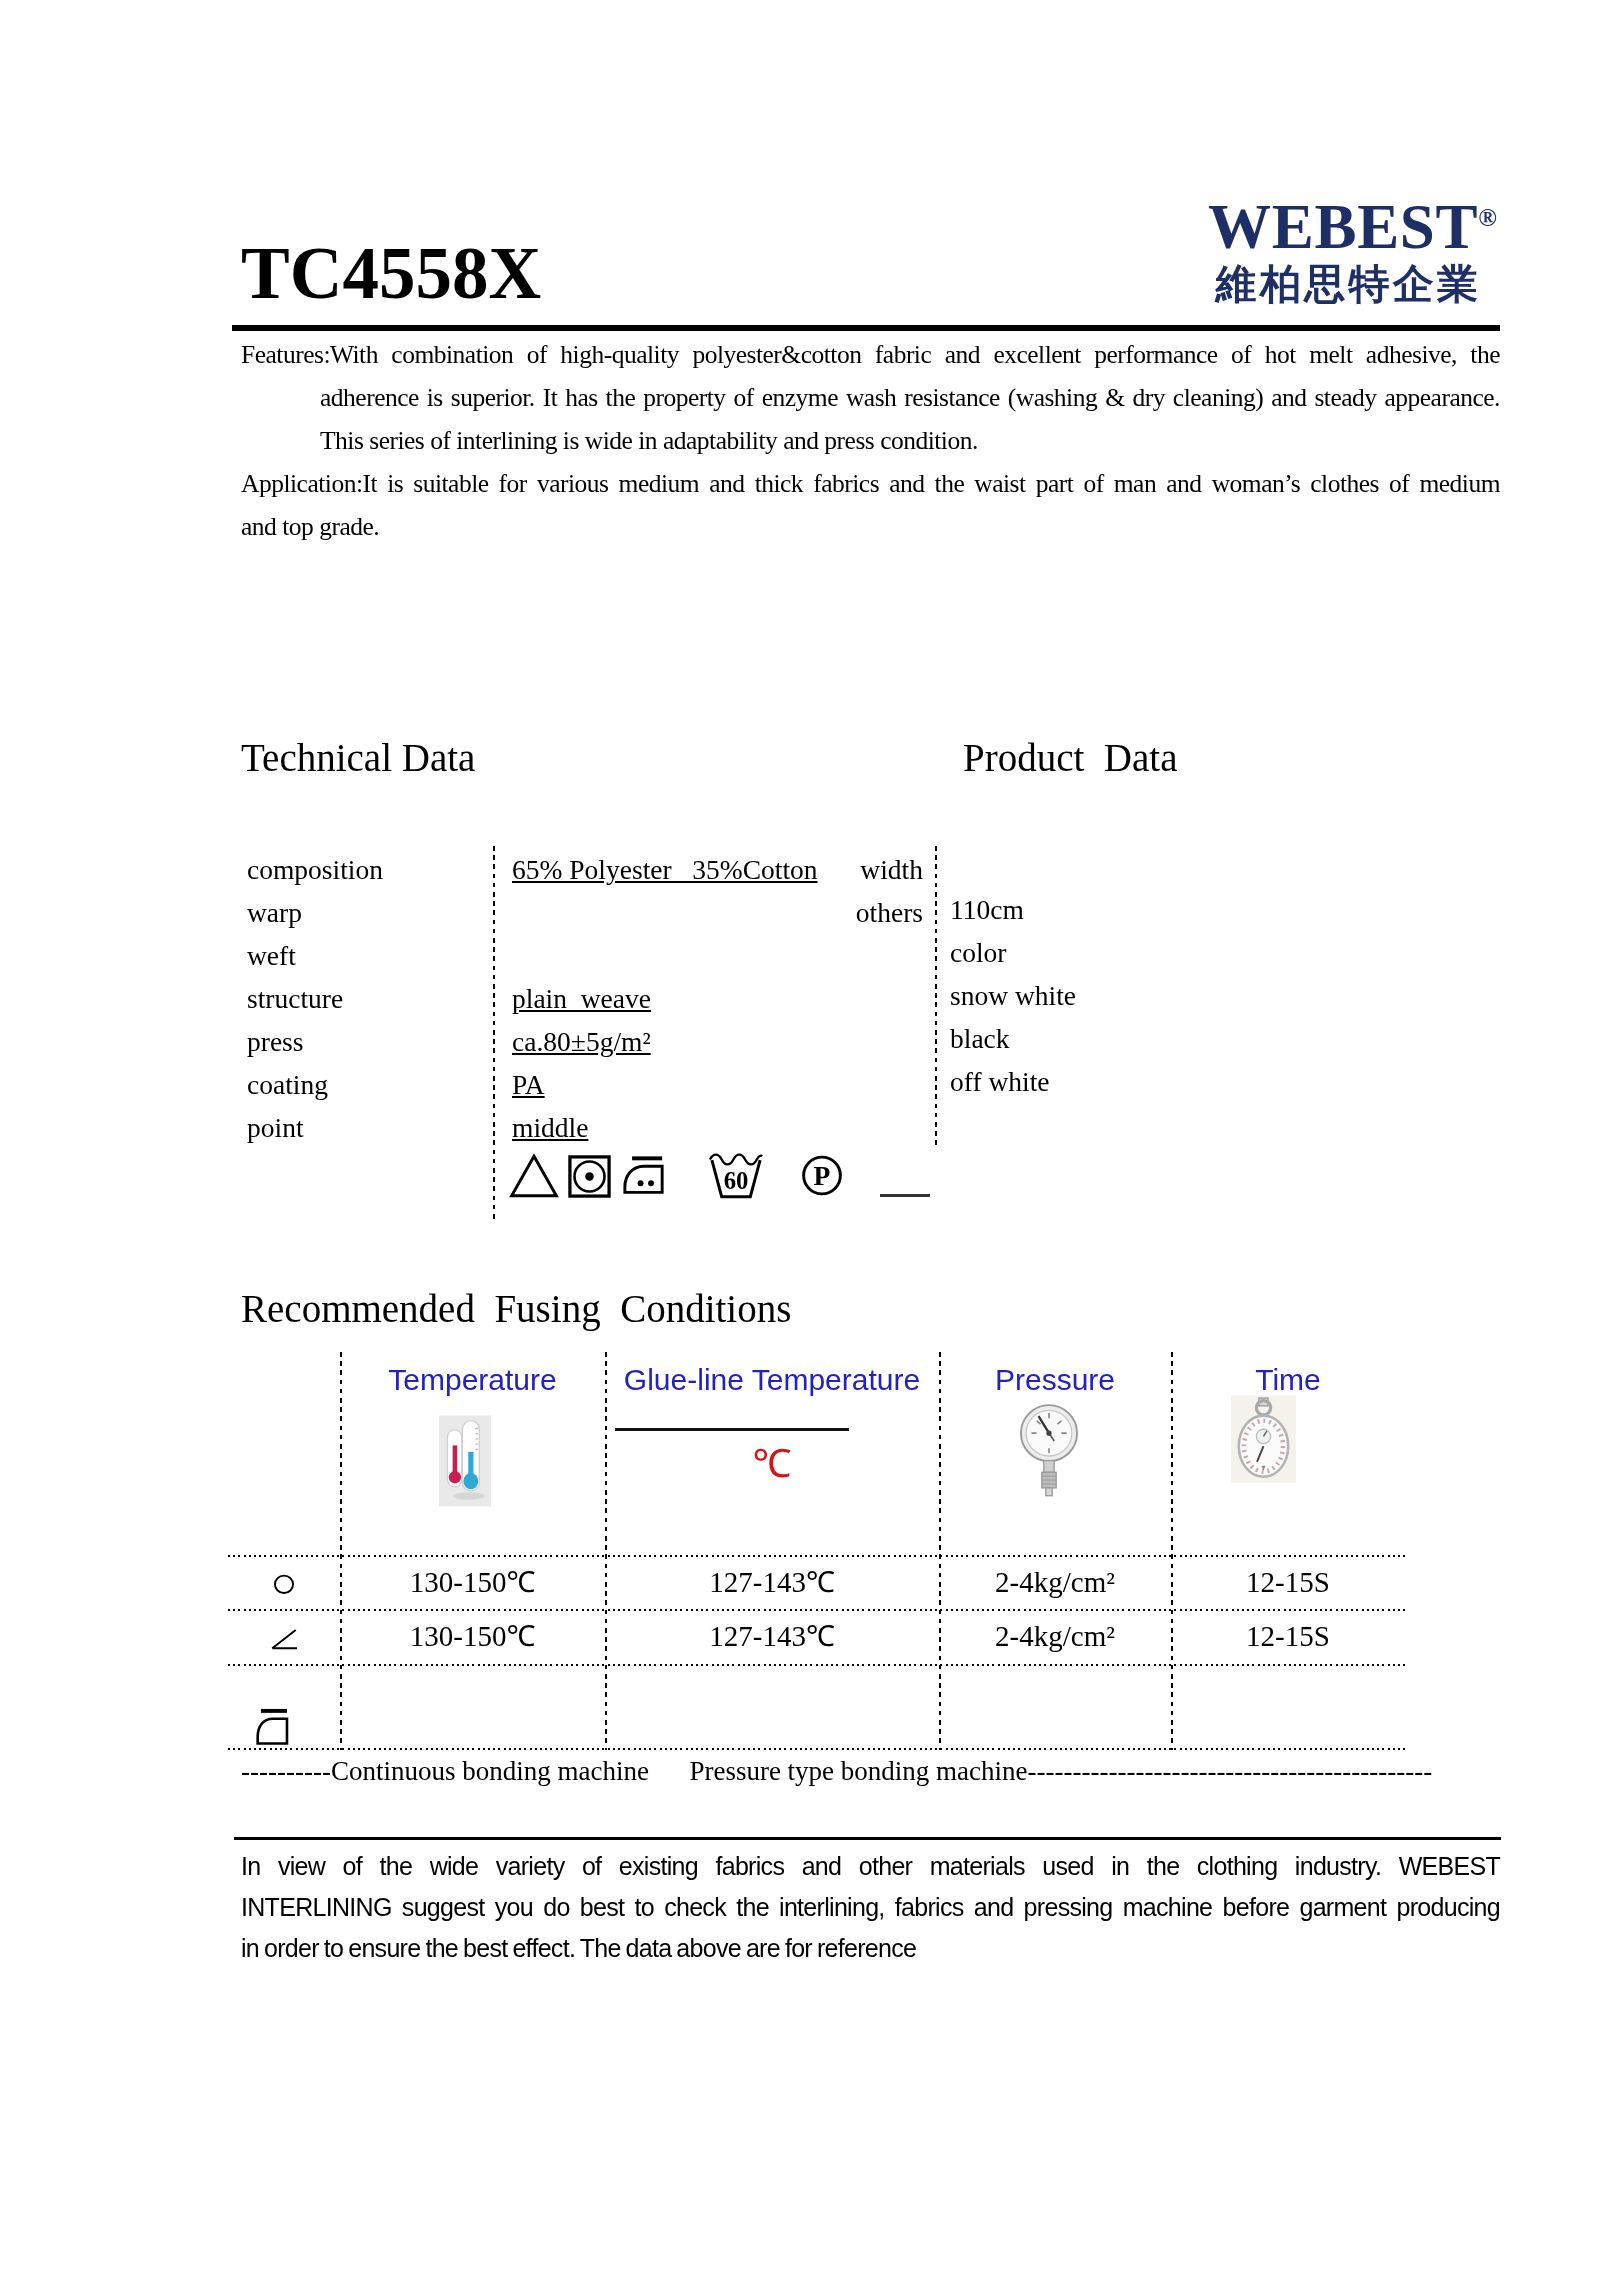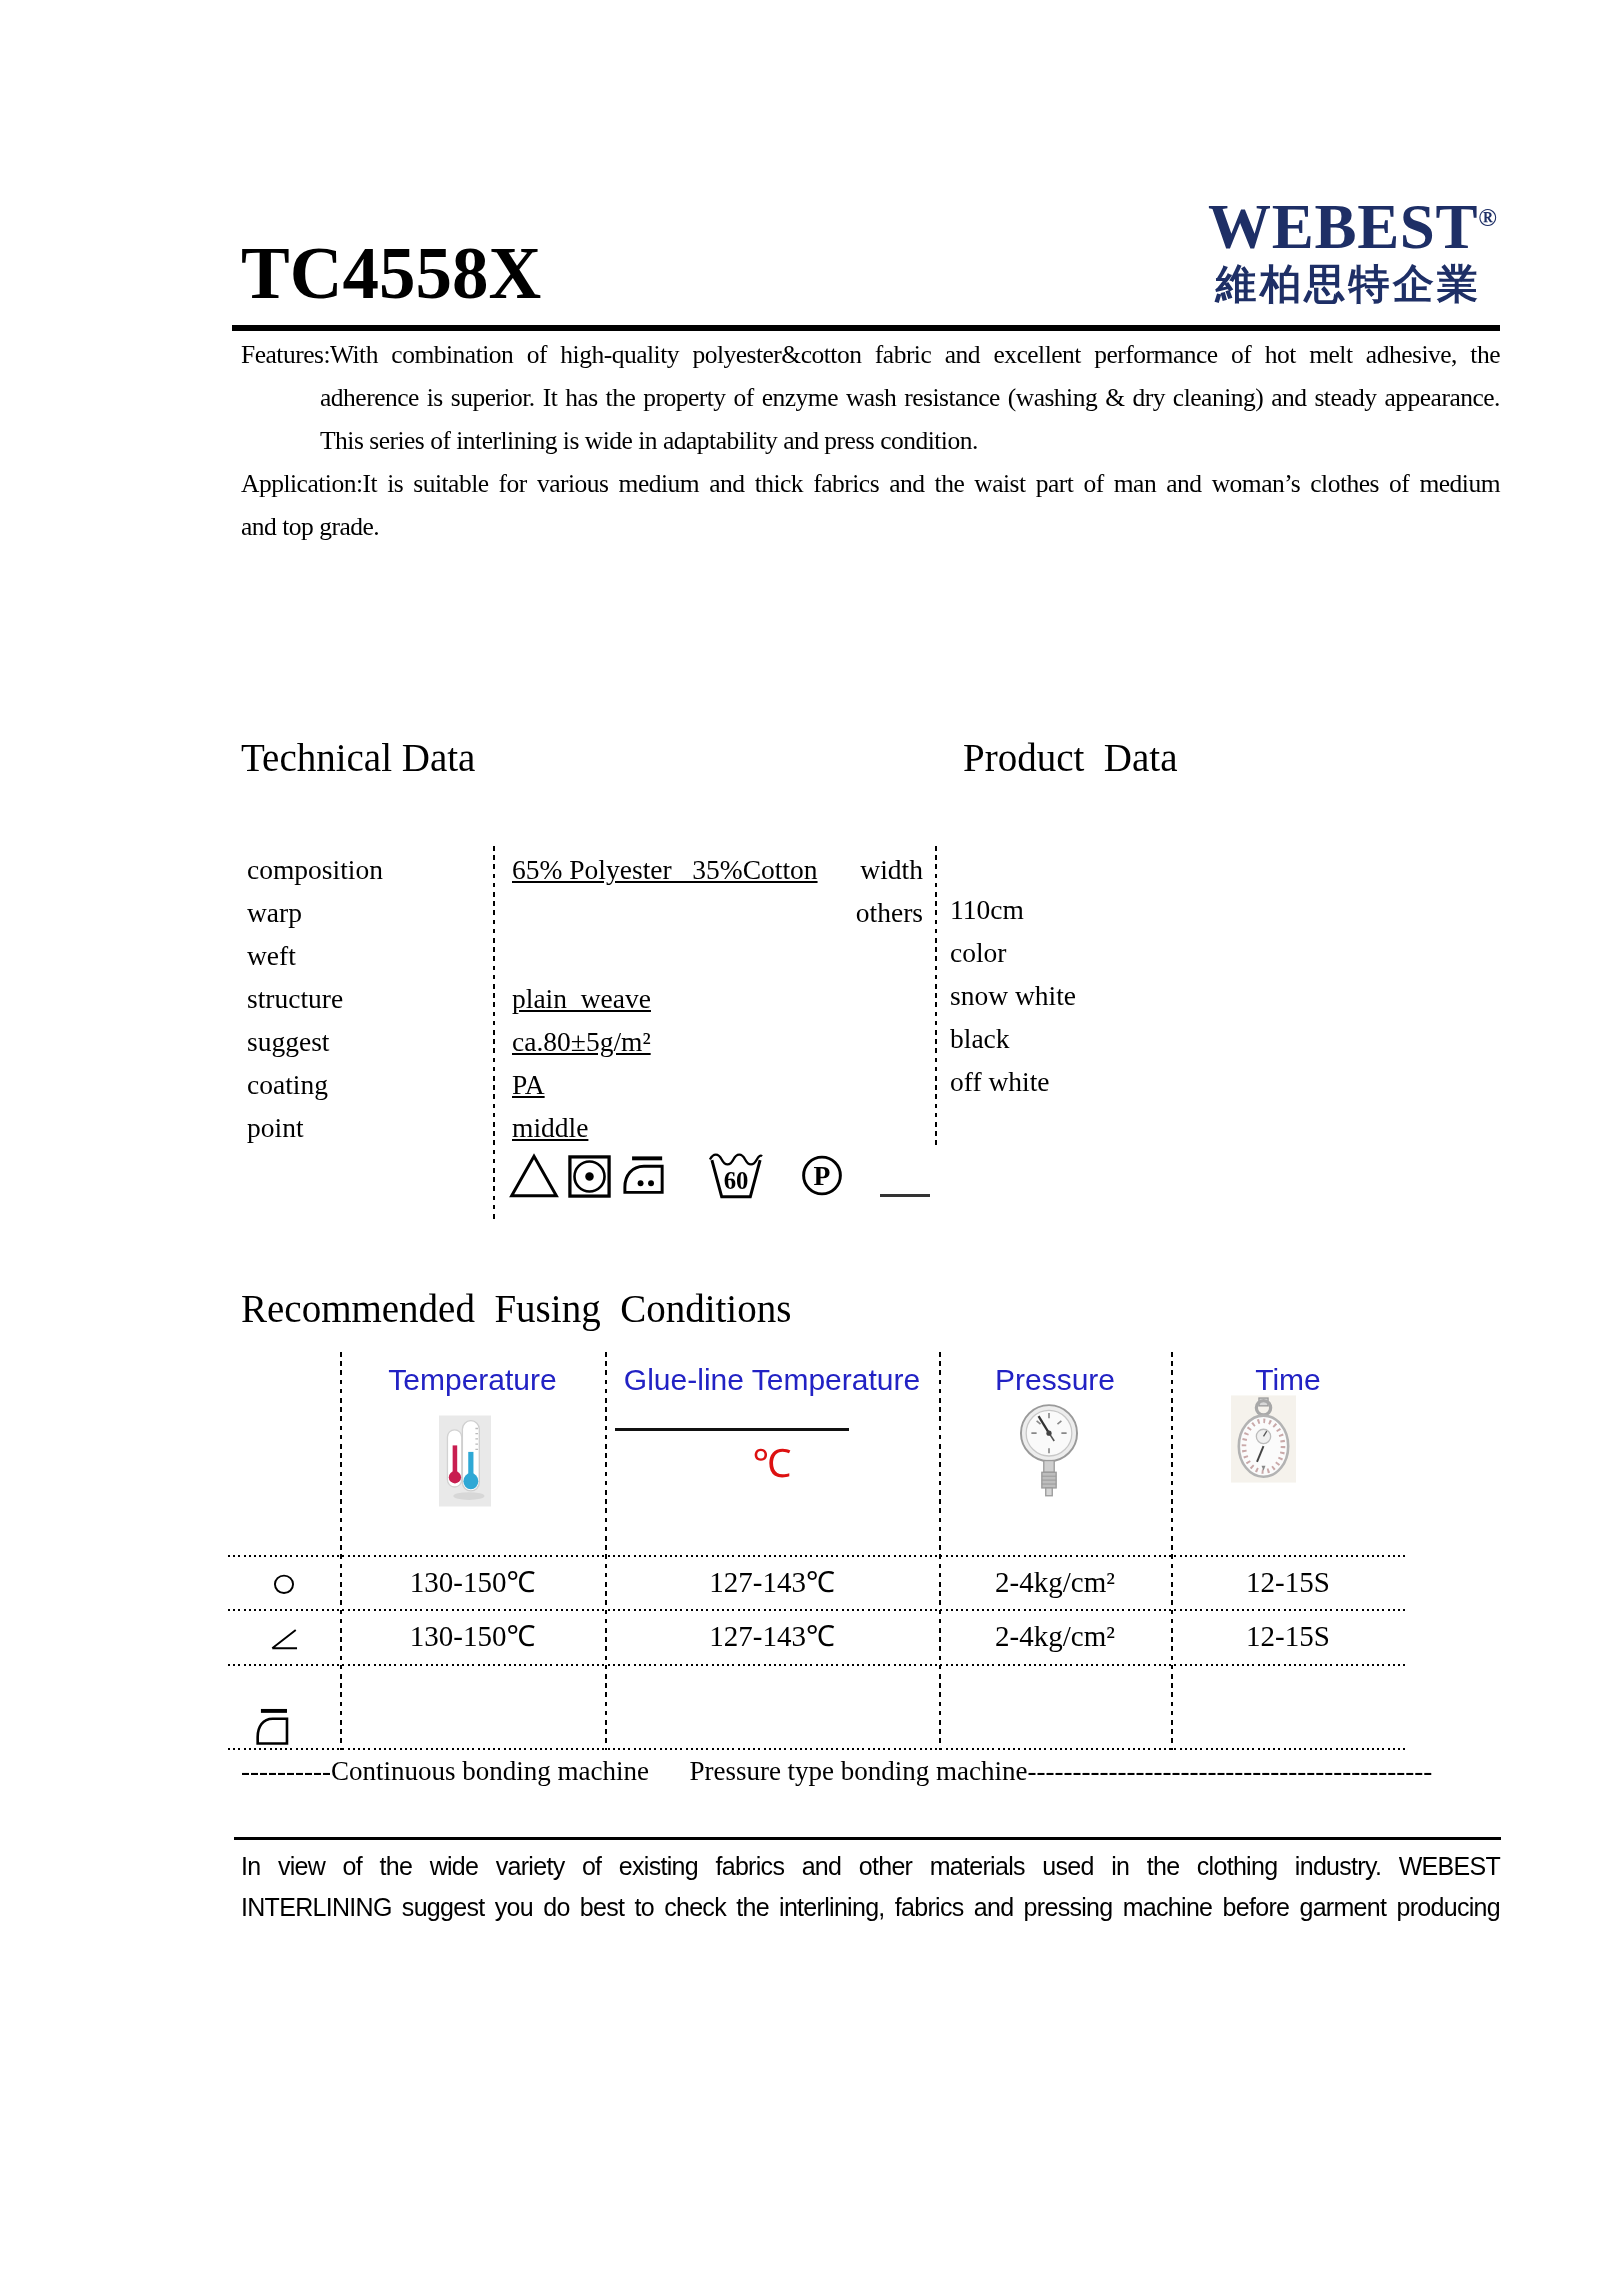--- a/index.html
+++ b/index.html
@@ -81,21 +81,21 @@
   </div>
 
   <div class="abs h-tech">Technical Data</div>
   <div class="abs h-prod pre">Product  Data</div>
 
   <div class="abs tech-labels">
     <div class="trow">composition</div>
     <div class="trow">warp</div>
     <div class="trow">weft</div>
     <div class="trow">structure</div>
-    <div class="trow">suggest</div>
+    <div class="trow">press</div>
     <div class="trow">coating</div>
     <div class="trow">point</div>
   </div>
 
   <div class="abs vdash vd1"></div>
 
   <div class="abs tech-values">
     <div class="trow pre">65% Polyester   35%Cotton</div>
     <div class="trow pre"></div>
     <div class="trow pre"></div>
@@ -242,16 +242,17 @@
       </svg>
     </div>
   </div>
 
   <div class="abs machines pre serif">----------Continuous bonding machine      Pressure type bonding machine---------------------------------------------</div>
 
   <div class="abs rule-bottom"></div>
   <div class="abs footer">
     <div class="ln fill">In view of the wide variety of existing fabrics and other materials used in the clothing industry. WEBEST</div>
     <div class="ln fill">INTERLINING suggest you do best to check the interlining, fabrics and pressing machine before garment producing</div>
+    <div class="ln">in order to ensure the best effect. The data above are for reference</div>
   </div>
 
 </div>
 
 
 </body></html>

